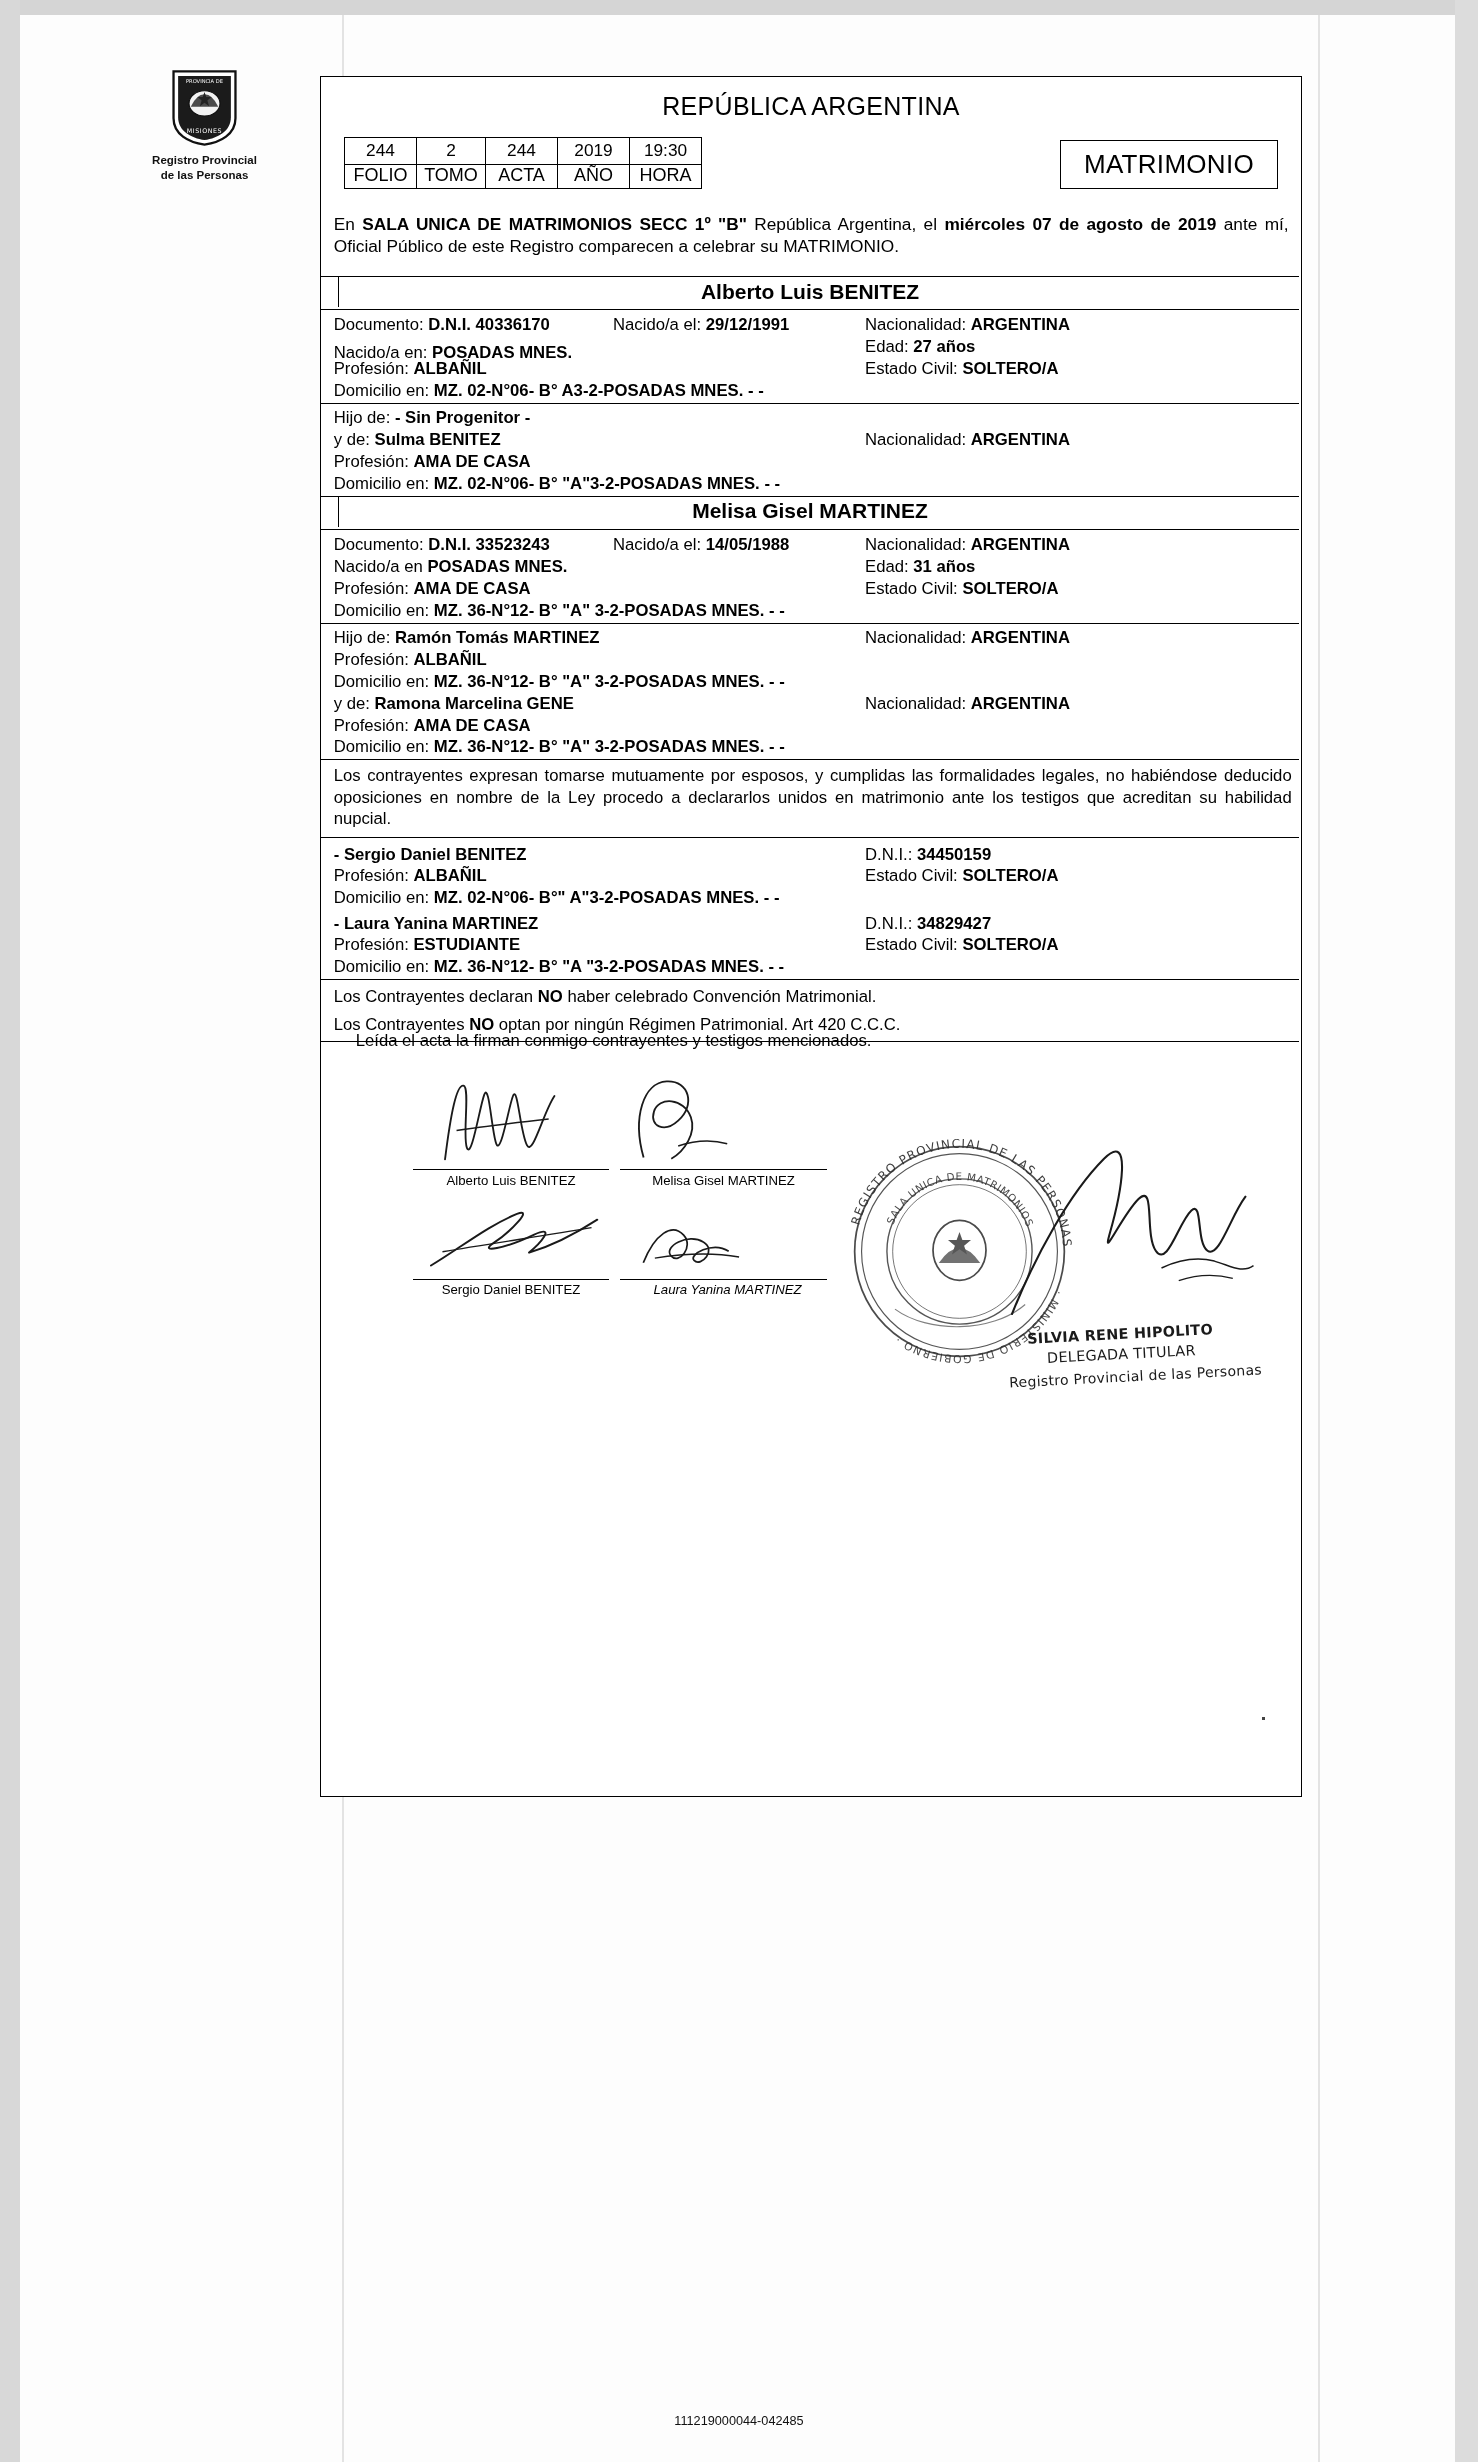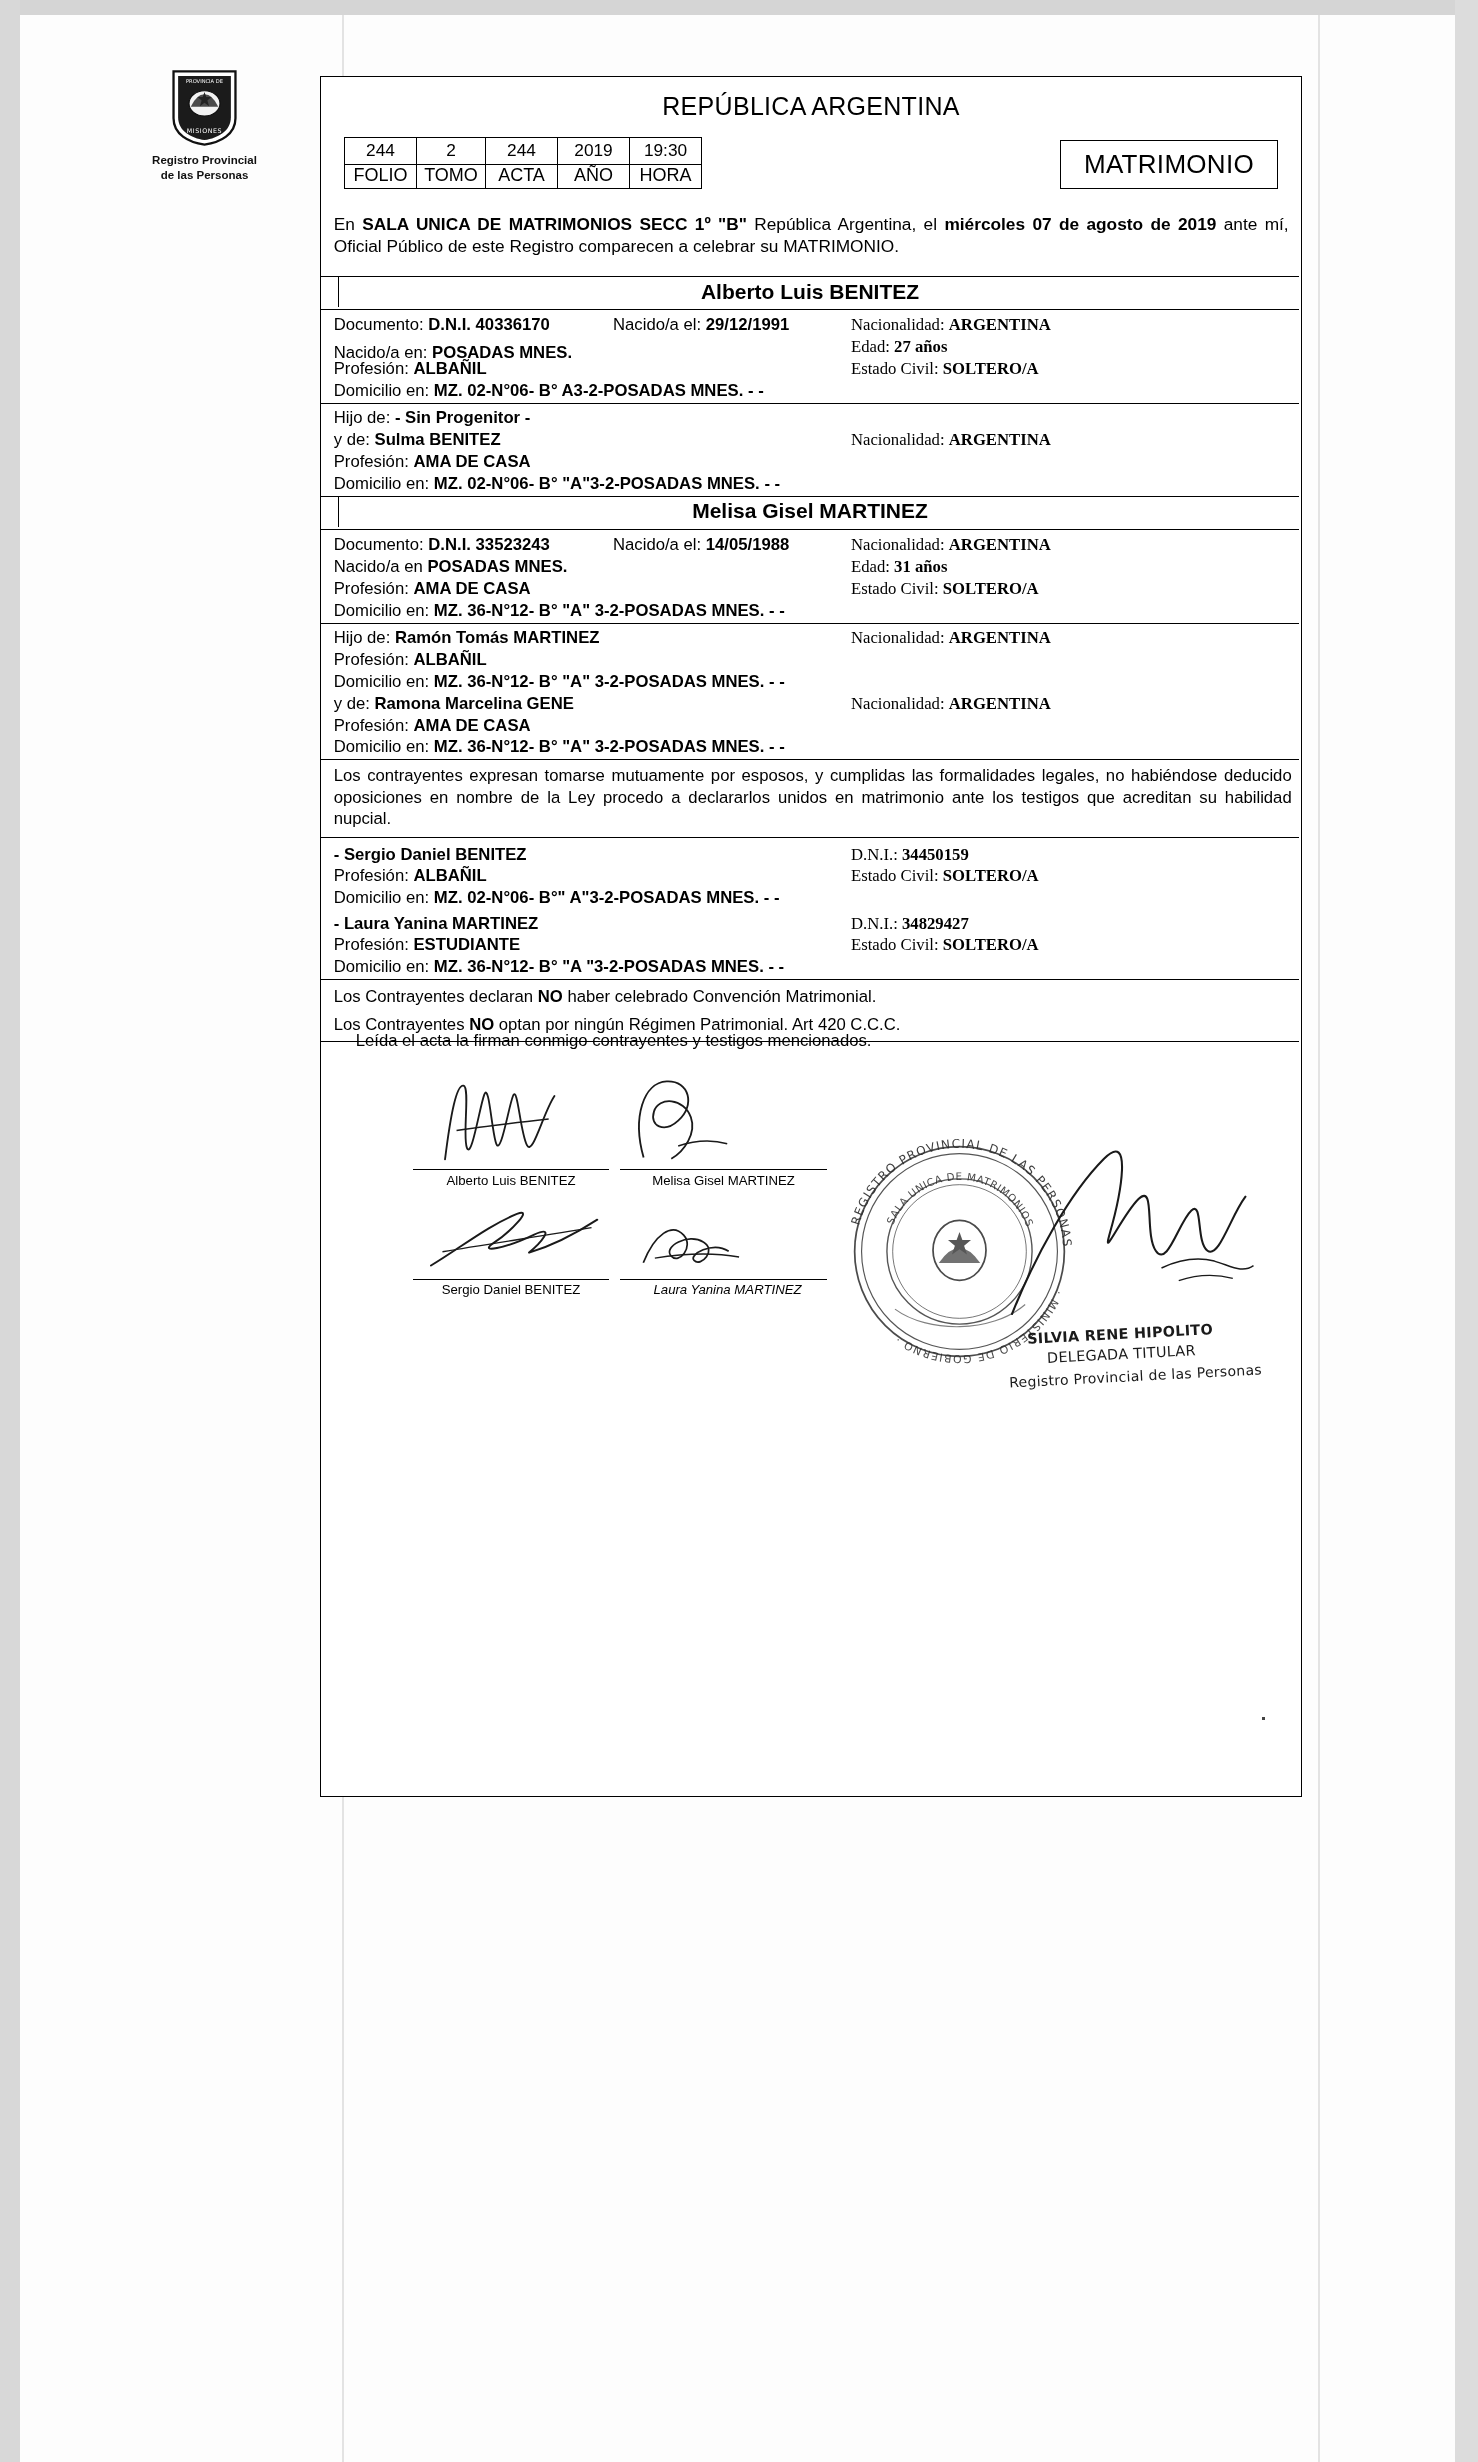--- a/index.html
+++ b/index.html
@@ -158,21 +158,21 @@
     font-size: 21px;
     font-weight: bold;
   }
 
   .blk {
     position: absolute;
     font-size: 16.7px;
     line-height: 1.30;
   }
   .col-l { left: 12.7px; }
-  .col-r { left: 530px; font-family: Liberation Serif, serif; }
+  .col-r { left: 544px; }
 
   b { font-weight: bold; }
 
   .para {
     position: absolute;
     left: 12.7px;
     width: 958px;
     font-size: 16.7px;
     line-height: 1.30;
     text-align: justify;
@@ -505,15 +505,16 @@
       <path d="M330 262 C360 252 392 250 424 258" fill="none" stroke="#1a1a1a" stroke-width="2.2"></path>
     </svg>
 
     <div class="stamp-text" style="left:706px; top:1249px; font-weight:bold;">SILVIA RENE HIPOLITO</div>
     <div class="stamp-text" style="left:726px; top:1269px;">DELEGADA  TITULAR</div>
     <div class="stamp-text" style="left:688px; top:1291px; font-size:14px;">Registro Provincial de las Personas</div>
 
     <div style="position:absolute; right:36px; bottom:76px; width:2.9px; height:2.9px; background:#444;"></div>
   </div>
 
+  <div class="footer-code">111219000044-042485</div>
 
 </div>
 
 
 </body></html>

